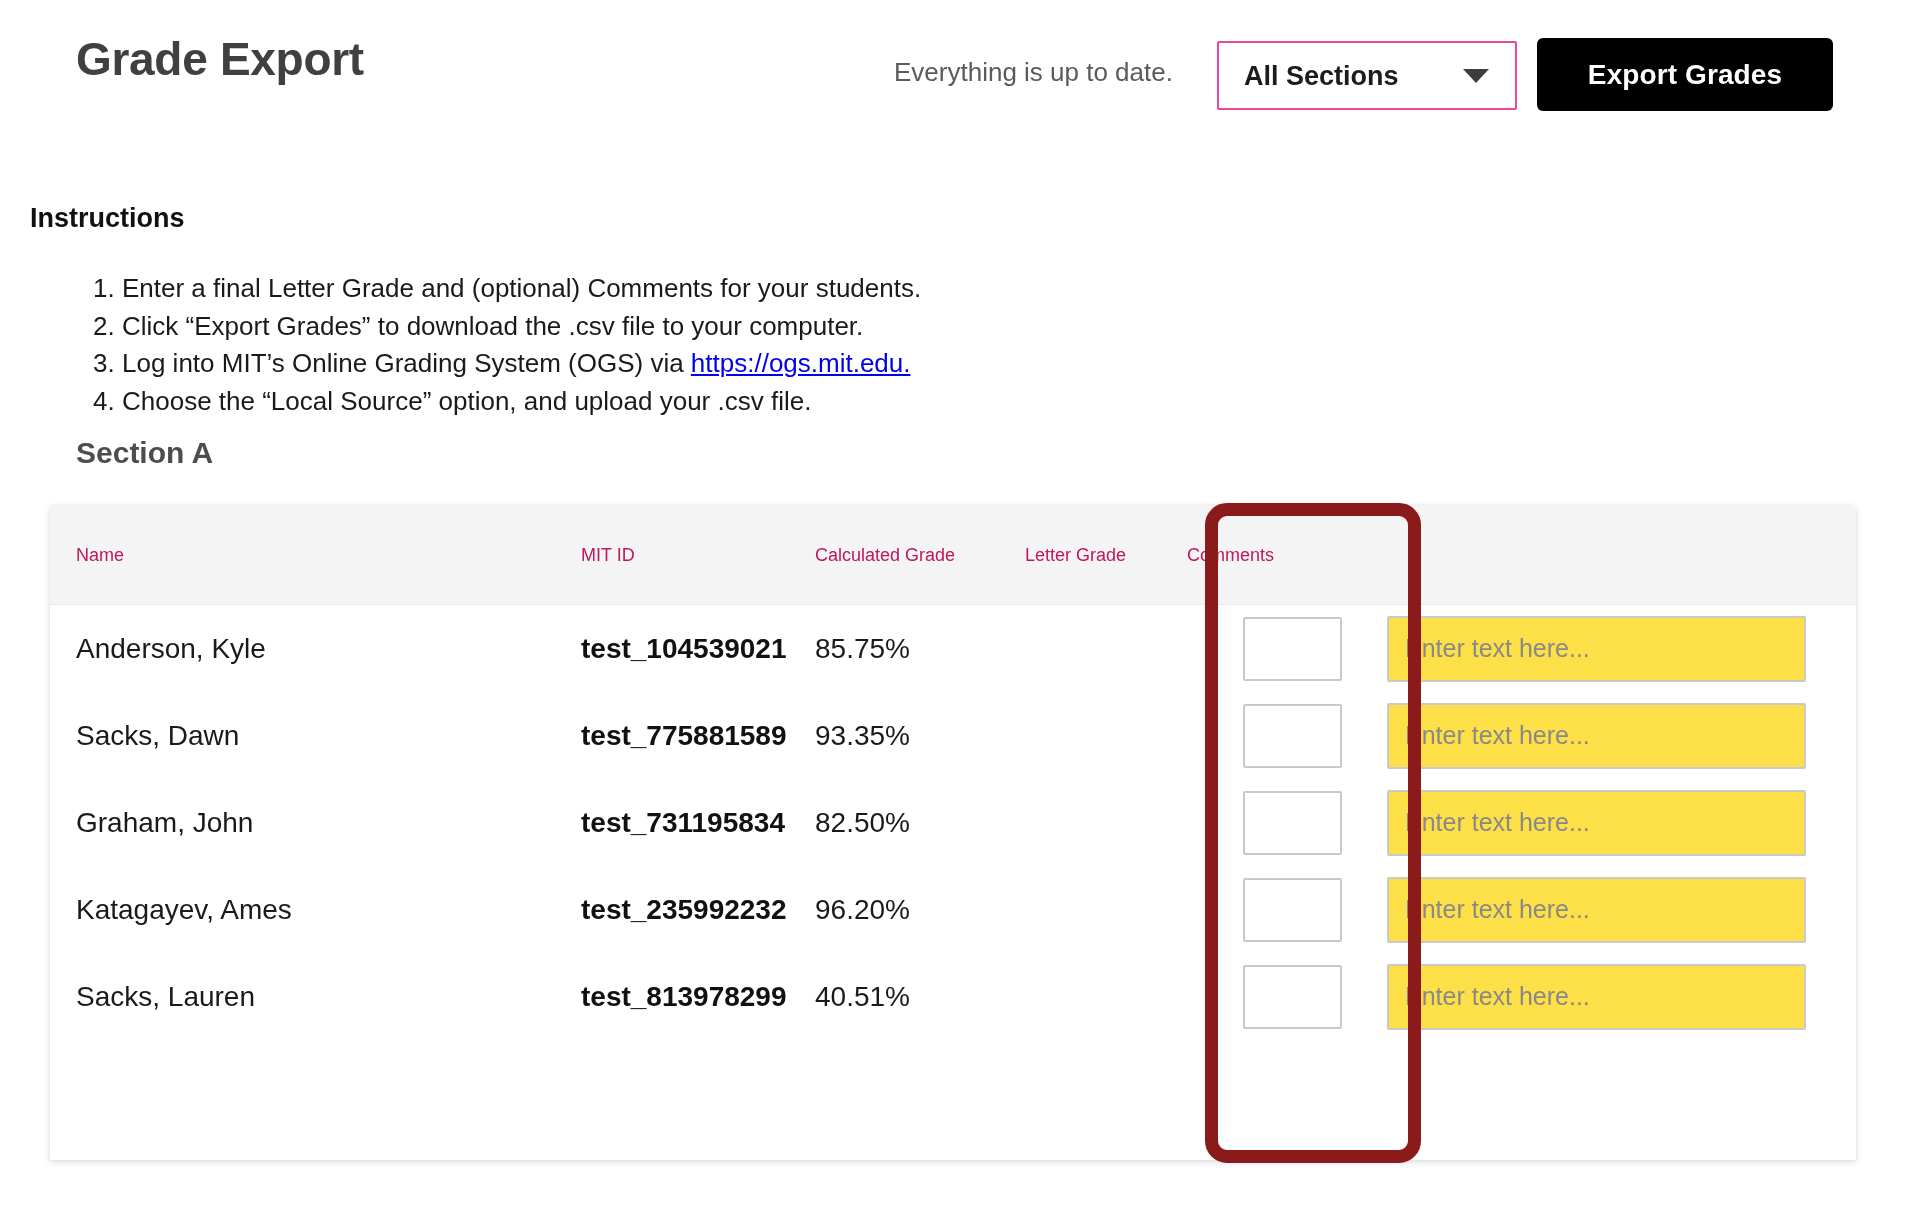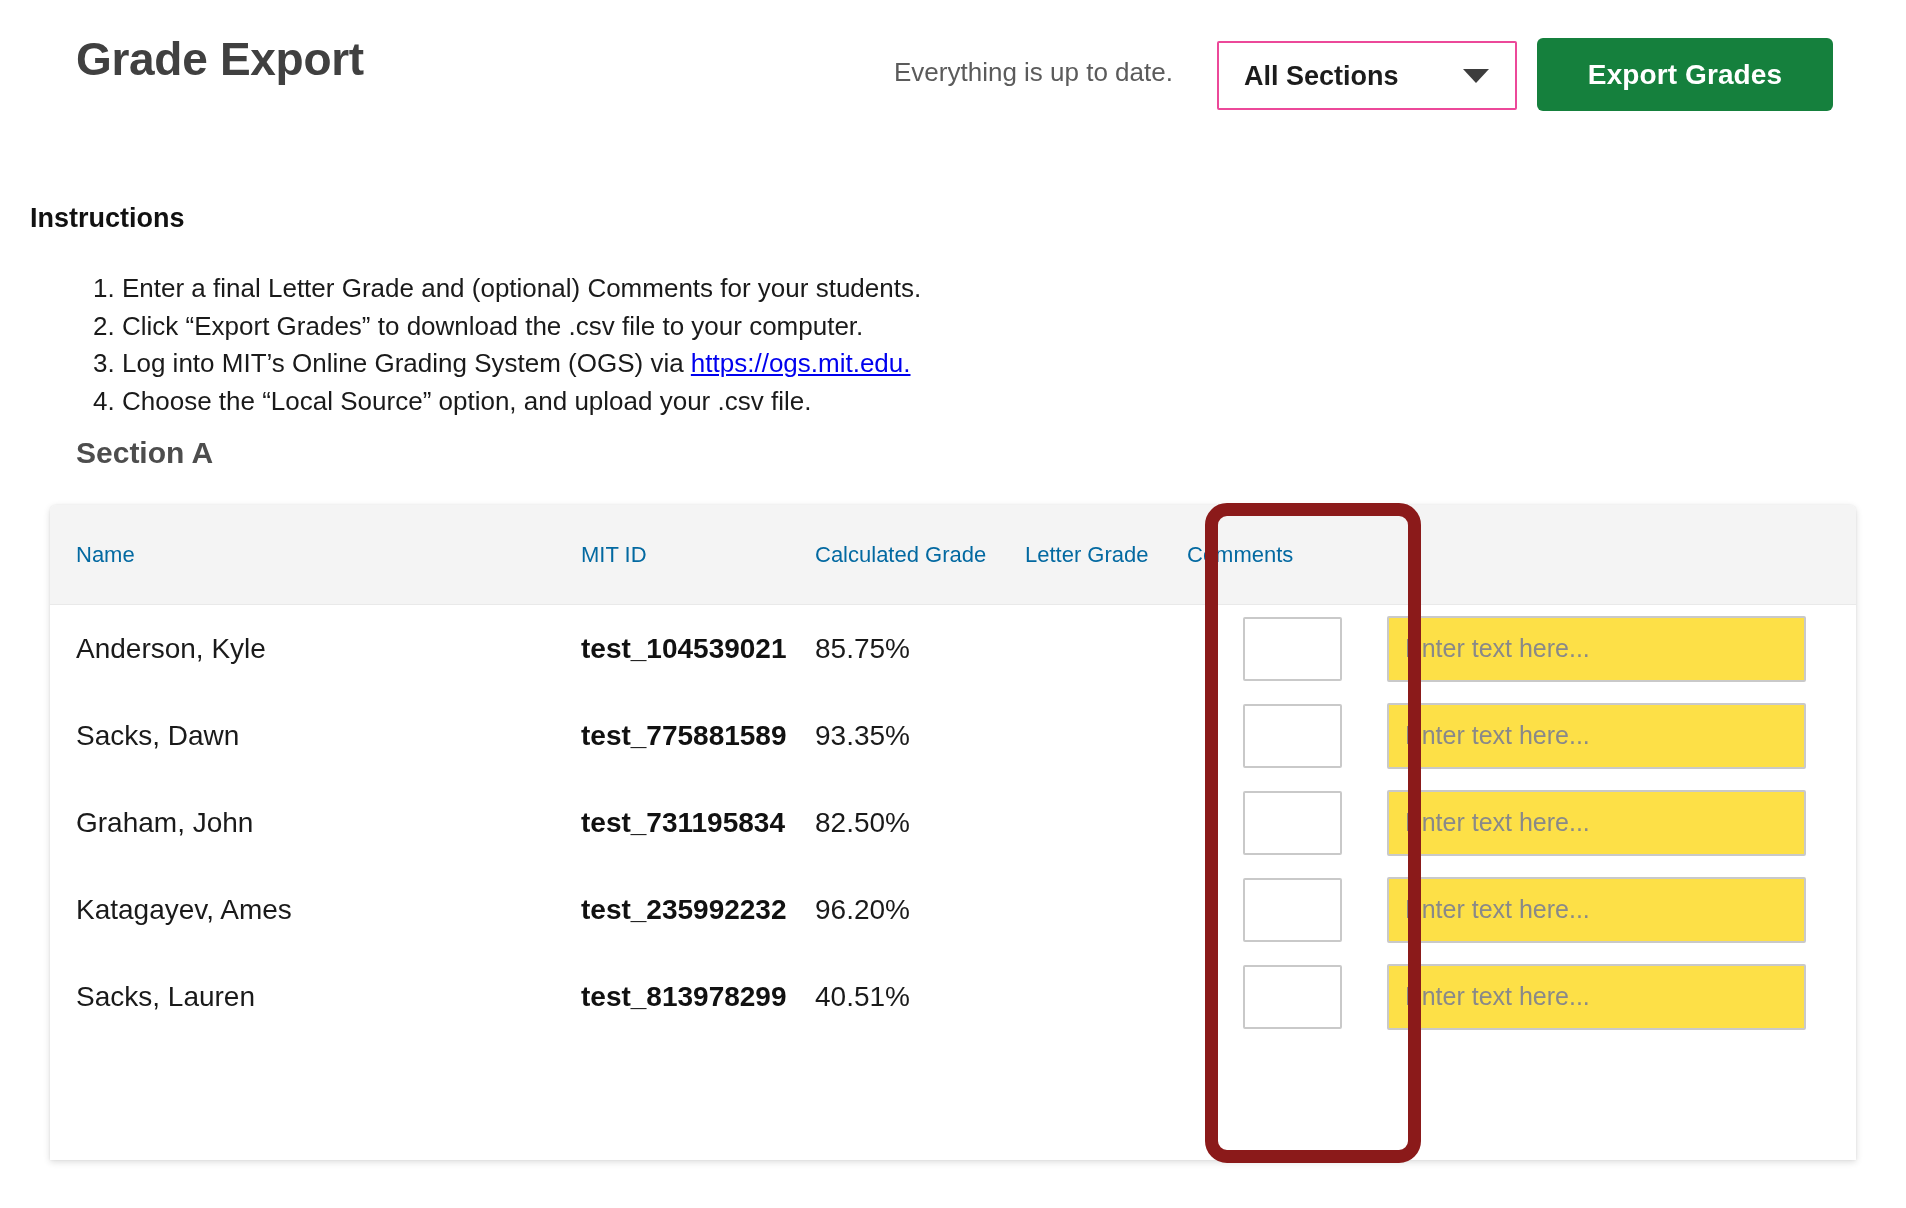--- a/index.html
+++ b/index.html
@@ -80,21 +80,21 @@
     border-left: 13px solid transparent;
     border-right: 13px solid transparent;
     border-top: 14px solid #3d3d3d;
   }
   .export-button {
     position: absolute;
     left: 1537px;
     top: 38px;
     width: 296px;
     height: 73px;
-    background: #15803d;
+    background: #000000;
     border: none;
     border-radius: 6px;
     color: #ffffff;
     font-family: "Liberation Sans", sans-serif;
     font-size: 28px;
     font-weight: bold;
     cursor: pointer;
     letter-spacing: 0.1px;
     padding: 0;
   }
@@ -156,22 +156,22 @@
     top: 0;
     width: 1806px;
     height: 100px;
     background: #f4f4f4;
     border-bottom: 1px solid #e9e9e9;
   }
   .th {
     position: absolute;
     top: 50px;
     transform: translateY(-50%);
-    font-size: 22px;
-    color: #0369a1;
+    font-size: 18px;
+    color: #be185d;
     white-space: nowrap;
   }
   .th-name         { left: 26px;   }
   .th-mitid        { left: 531px;  }
   .th-calcgrade    { left: 765px;  }
   .th-lettergrade  { left: 975px;  }
   .th-comments     { left: 1137px; }
 
   .table-row {
     position: absolute;

